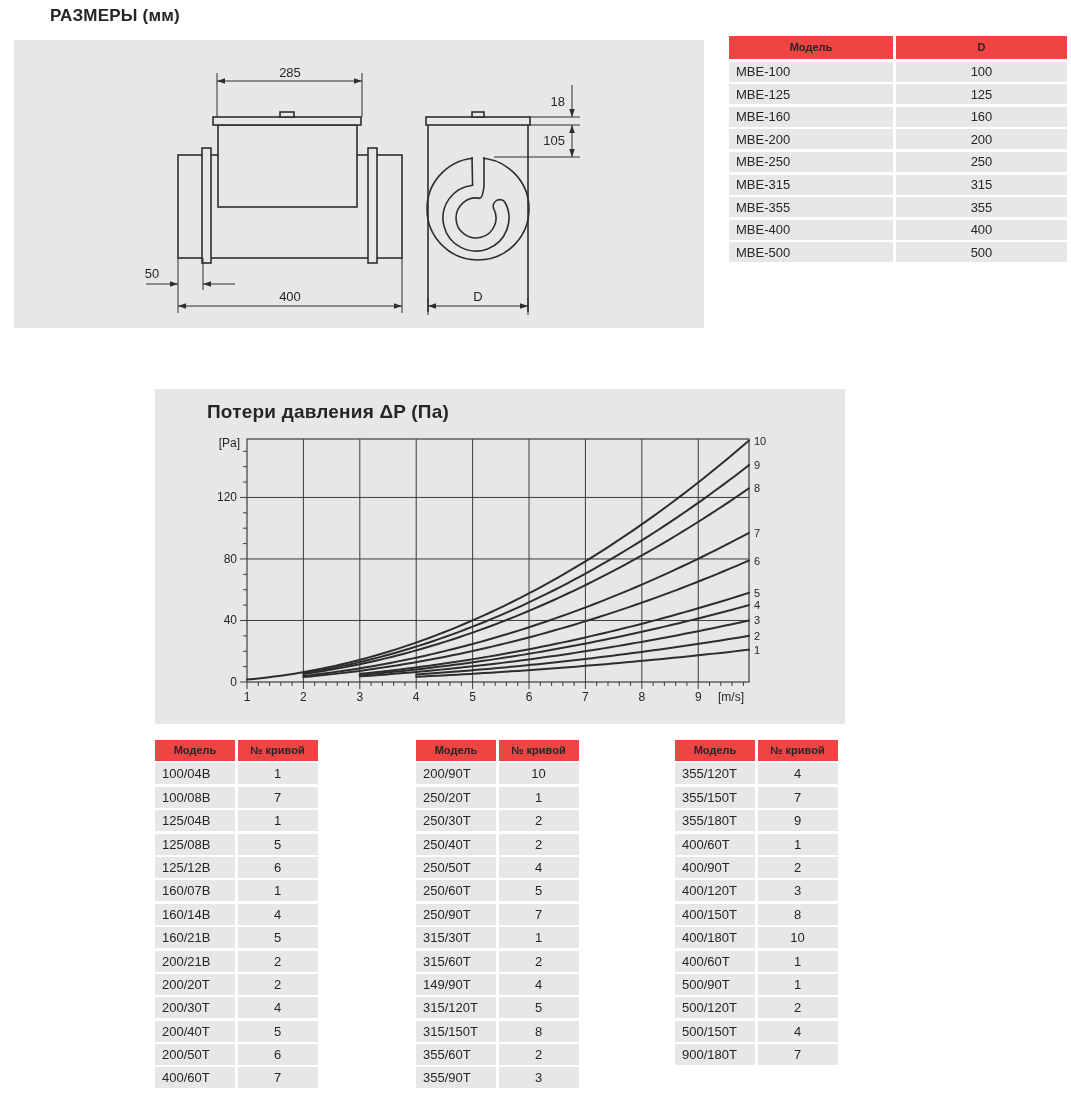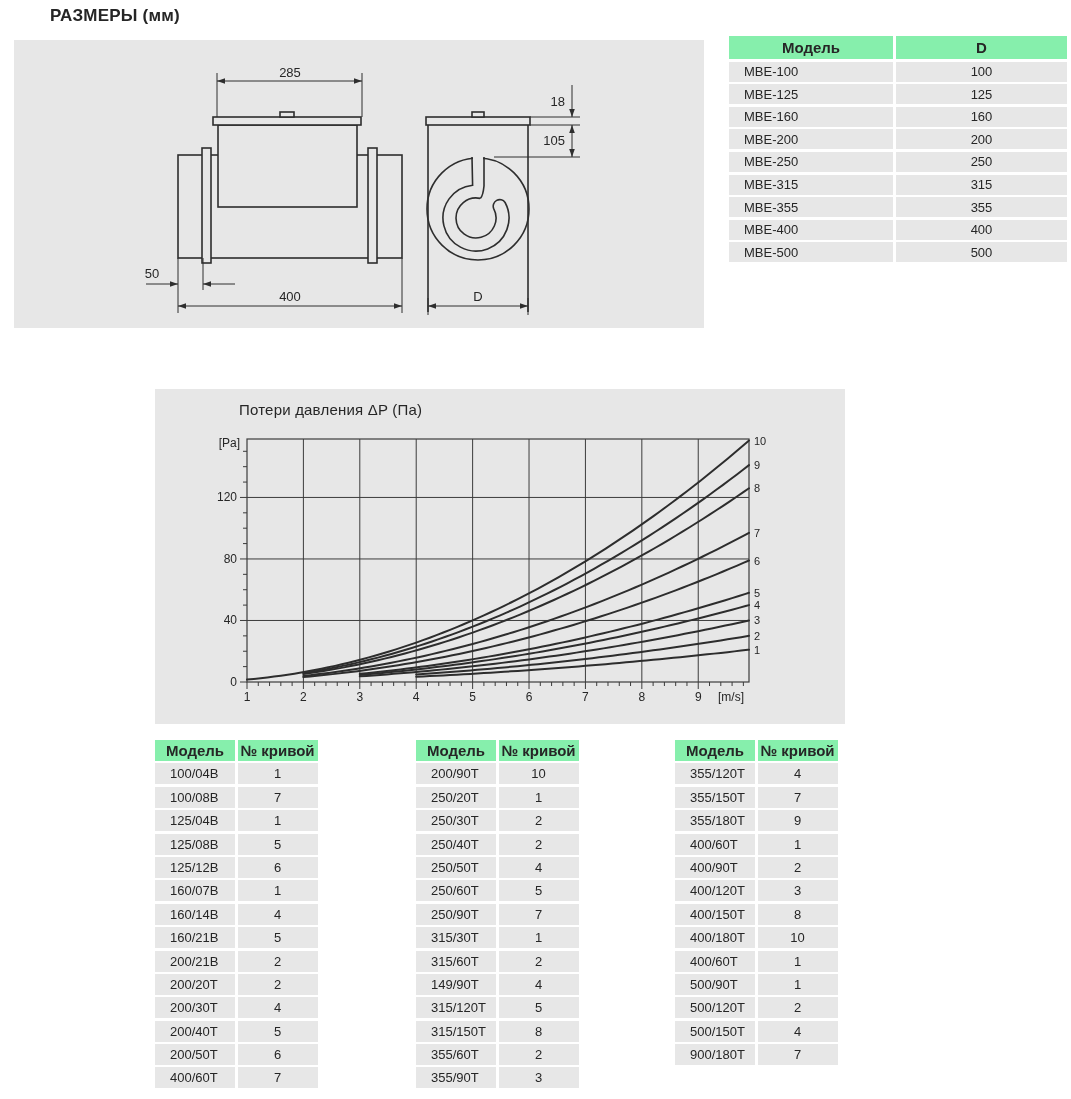--- a/index.html
+++ b/index.html
@@ -2,32 +2,32 @@
 <html><head>
 <meta charset="utf-8">
 <style>
   html,body{margin:0;padding:0;background:#fff;}
   body{font-family:"Liberation Sans", sans-serif; color:#262626; -webkit-font-smoothing:antialiased;}
   .page{position:relative;width:1071px;height:1099px;background:#fff;overflow:hidden;}
   .page-title{position:absolute;left:14px;top:6px;font-size:17px;font-weight:700;letter-spacing:.2px;margin-left:36px;}
   .panel{position:absolute;background:#e7e7e7;}
   .drawing-panel{left:14px;top:40px;width:690px;height:288px;}
   .chart-panel{left:155px;top:389px;width:690px;height:335px;}
-  .chart-title{position:absolute;left:84px;top:12px;font-size:15px;font-weight:400;letter-spacing:.2px;}
+  .chart-title{position:absolute;left:52px;top:12px;font-size:19px;font-weight:700;letter-spacing:.2px;}
   .draw,#chart-svg{position:absolute;left:0;top:0;width:690px;height:335px;}
   #chart-svg{top:0;}
   .gtable{position:absolute;display:grid;}
   #model-d-table{left:729px;top:36px;grid-template-columns:164px 171px;grid-template-rows:23px;grid-auto-rows:20px;gap:2.6px 3px;}
   .curve-table{grid-template-columns:80px 80px;grid-template-rows:21px;grid-auto-rows:21px;gap:2.4px 2.5px;}
   #curve-table-1{left:155px;top:740px;}
   #curve-table-2{left:416px;top:740px;}
   #curve-table-3{left:675px;top:740px;}
   .c{background:#e7e7e7;display:flex;align-items:center;font-size:13px;line-height:1;}
-  .c.hdr{background:#86efac;font-weight:700;justify-content:center;font-size:15px;}
-  .c.model{padding-left:15px;}
+  .c.hdr{background:#ef4444;font-weight:700;justify-content:center;font-size:11px;}
+  .c.model{padding-left:7px;}
   .c.num{justify-content:center;}
   
   .grid{stroke:#3c3c3c;stroke-width:1;}
   .frame{fill:none;stroke:#3c3c3c;stroke-width:1.2;}
   .tick{stroke:#3c3c3c;stroke-width:1;}
   .tlab{font-size:12px;fill:#262626;}
   .clab{font-size:11px;fill:#262626;}
   .curve{fill:none;stroke:#2d2d2d;stroke-width:2;stroke-linejoin:round;stroke-linecap:round;}
   
   .ln{stroke:#2e2e2e;stroke-width:1.6;fill:none;}

